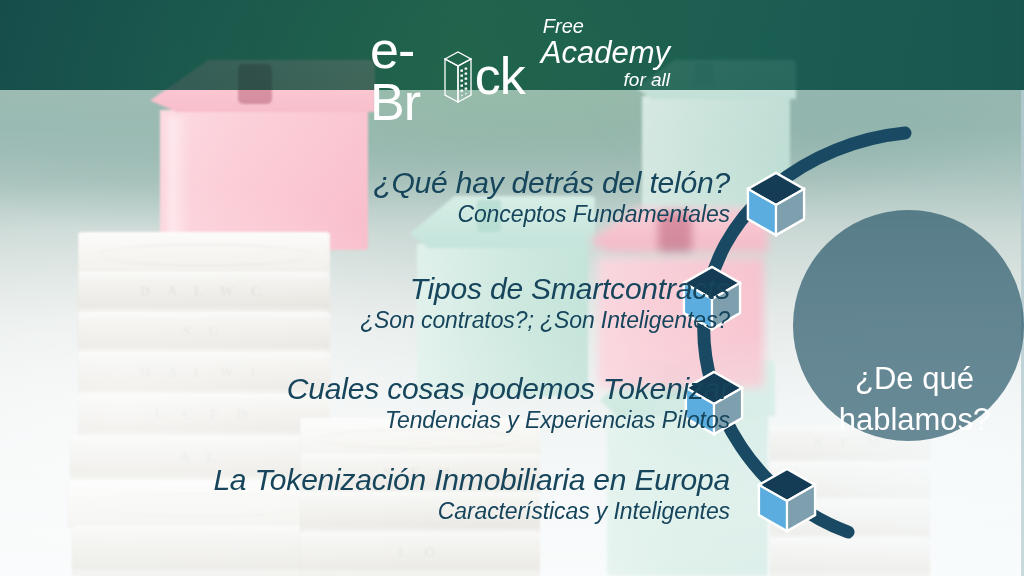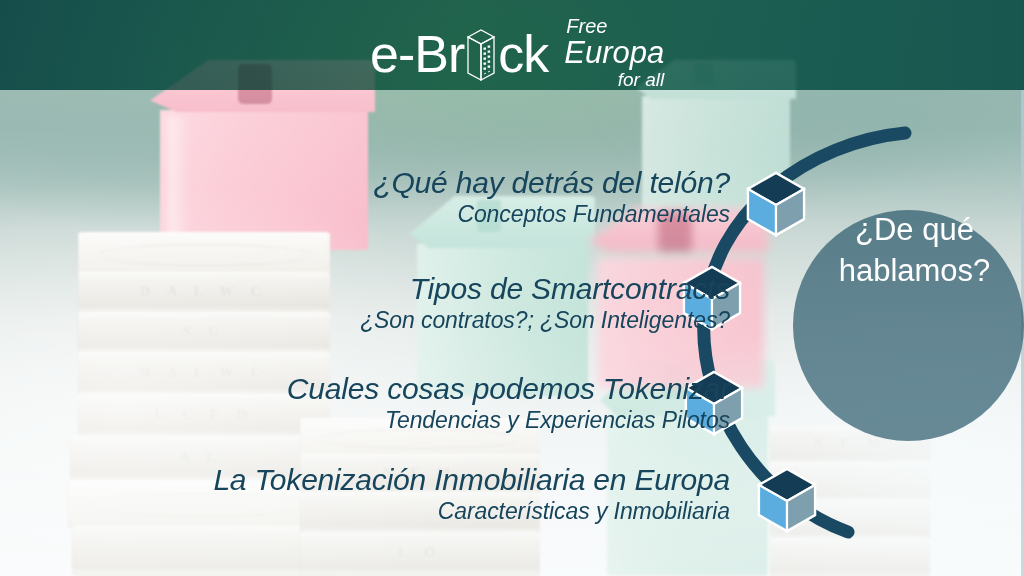--- a/index.html
+++ b/index.html
@@ -163,21 +163,21 @@
   }
   .academy-block .forall{
     font-size:19px; font-style:italic; text-align:right; margin-top:2px;
   }
 
   
   .circle-badge{
     position:absolute; left:793px; top:210px; width:231px; height:231px;
     border-radius:50%;
     background:rgba(35,84,103,0.68);
-    display:flex; align-items:flex-start; justify-content:center;
+    display:flex; align-items:flex-end; justify-content:center;
     text-align:center;
   }
   .circle-badge .ctext{
     color:#ffffff; font-size:31px; line-height:1.32; font-weight:400;
     width:190px; transform:translateX(6px);
   }
 
   
   .agenda{ position:absolute; left:0; top:0; width:745px; height:492px; }
   .item{ position:absolute; right:15px; text-align:right; color:#16455c; }
@@ -315,21 +315,21 @@
             <rect x="22.6" y="35.6" width="2.6" height="2.1" rx="0.3"></rect>
             <rect x="18.4" y="42.6" width="2.6" height="2.1" rx="0.3"></rect>
             <rect x="22.6" y="40.6" width="2.6" height="2.1" rx="0.3"></rect>
           </g>
         </svg>
       </span>
       <span class="part">ck</span>
     </div>
     <div class="academy-block">
       <span class="free">Free</span>
-      <span class="academy">Europa</span>
+      <span class="academy">Academy</span>
       <span class="forall">for all</span>
     </div>
   </div>
 
   <div class="circle-badge">
     <div class="ctext">
       <div>¿De qué</div>
       <div>hablamos?</div>
     </div>
   </div>
@@ -385,17 +385,17 @@
     <div class="item i1">
       <div class="h">Tipos de Smartcontracts</div>
       <div class="s">¿Son contratos?; ¿Son Inteligentes?</div>
     </div>
     <div class="item i2">
       <div class="h">Cuales cosas podemos Tokenizar</div>
       <div class="s">Tendencias y Experiencias Pilotos</div>
     </div>
     <div class="item i3">
       <div class="h">La Tokenización Inmobiliaria en Europa</div>
-      <div class="s">Características y Inmobiliaria</div>
+      <div class="s">Características y Inteligentes</div>
     </div>
   </div>
 
 </div>
 
 </body></html>

